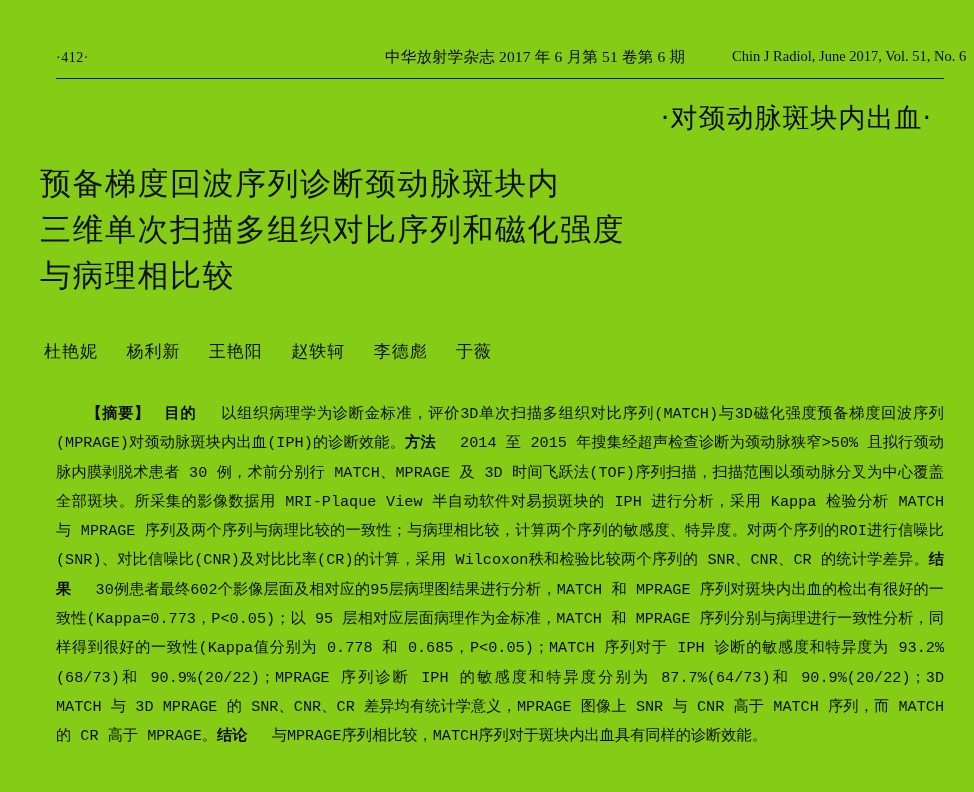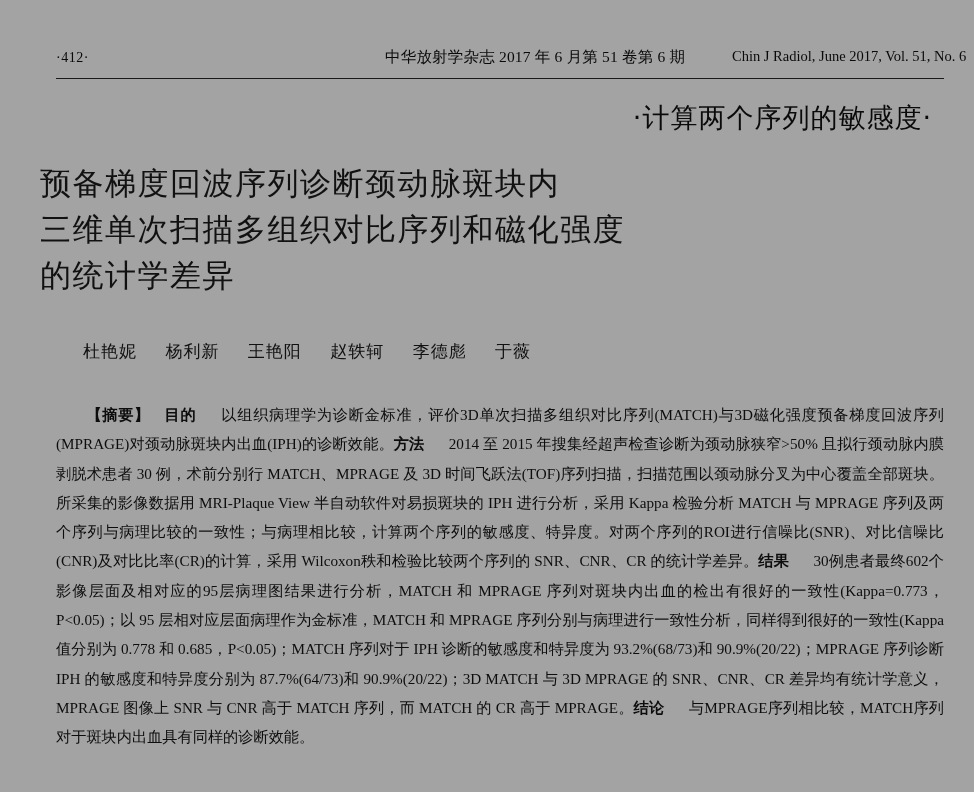--- a/index.html
+++ b/index.html
@@ -12,21 +12,21 @@
     height: 792px;
     font-family: "Liberation Serif", "DejaVu Serif", serif;
     color: #0a0a0a;
     position: relative;
     overflow: hidden;
   }
   .page {
     position: relative;
     width: 974px;
     height: 792px;
-    background: #a3a3a3;
+    background: #84cc16;
   }
   .folio {
     position: absolute;
     left: 56px;
     top: 50px;
     font-size: 14px;
     letter-spacing: 0.5px;
     font-family: "Liberation Serif", serif;
   }
   .runhead-cn {
@@ -80,33 +80,32 @@
   .title-line { display: block; }
   
   .authors {
     position: absolute;
     left: 44px;
     top: 340px;
     font-family: "DejaVu Sans", sans-serif;
     font-size: 17px;
     letter-spacing: 1px;
     color: #111;
-    margin-left: 39px;
   }
   .author {
     display: inline-block;
     margin-right: 22px;
   }
   
   .abstract {
     position: absolute;
     left: 56px;
     top: 400px;
     width: 888px;
-    font-family: Liberation Serif, serif;
+    font-family: Liberation Mono, monospace;
     font-size: 15.2px;
     line-height: 29.3px;
     text-align: justify;
     text-justify: inter-ideograph;
     color: #0d0d0d;
   }
   .abstract p {
     margin: 0;
     text-indent: 2em;
   }
@@ -121,26 +120,26 @@
 
 <div class="page">
 
   <div class="folio">·412·</div>
 
   <div class="runhead-cn">中华放射学杂志 2017 年 6 月第 51 卷第 6 期</div>
   <div class="runhead-en">Chin J Radiol, June 2017, Vol. 51, No. 6</div>
 
   <div class="rule"></div>
 
-  <div class="section-label">·计算两个序列的敏感度·</div>
+  <div class="section-label">·对颈动脉斑块内出血·</div>
 
   <div class="title">
     <span class="title-line">预备梯度回波序列诊断颈动脉斑块内</span>
     <span class="title-line">三维单次扫描多组织对比序列和磁化强度</span>
-    <span class="title-line">的统计学差异</span>
+    <span class="title-line">与病理相比较</span>
   </div>
 
   <div class="authors">
     <span class="author">杜艳妮</span>
     <span class="author">杨利新</span>
     <span class="author">王艳阳</span>
     <span class="author">赵轶轲</span>
     <span class="author">李德彪</span>
     <span class="author">于薇</span>
   </div>

